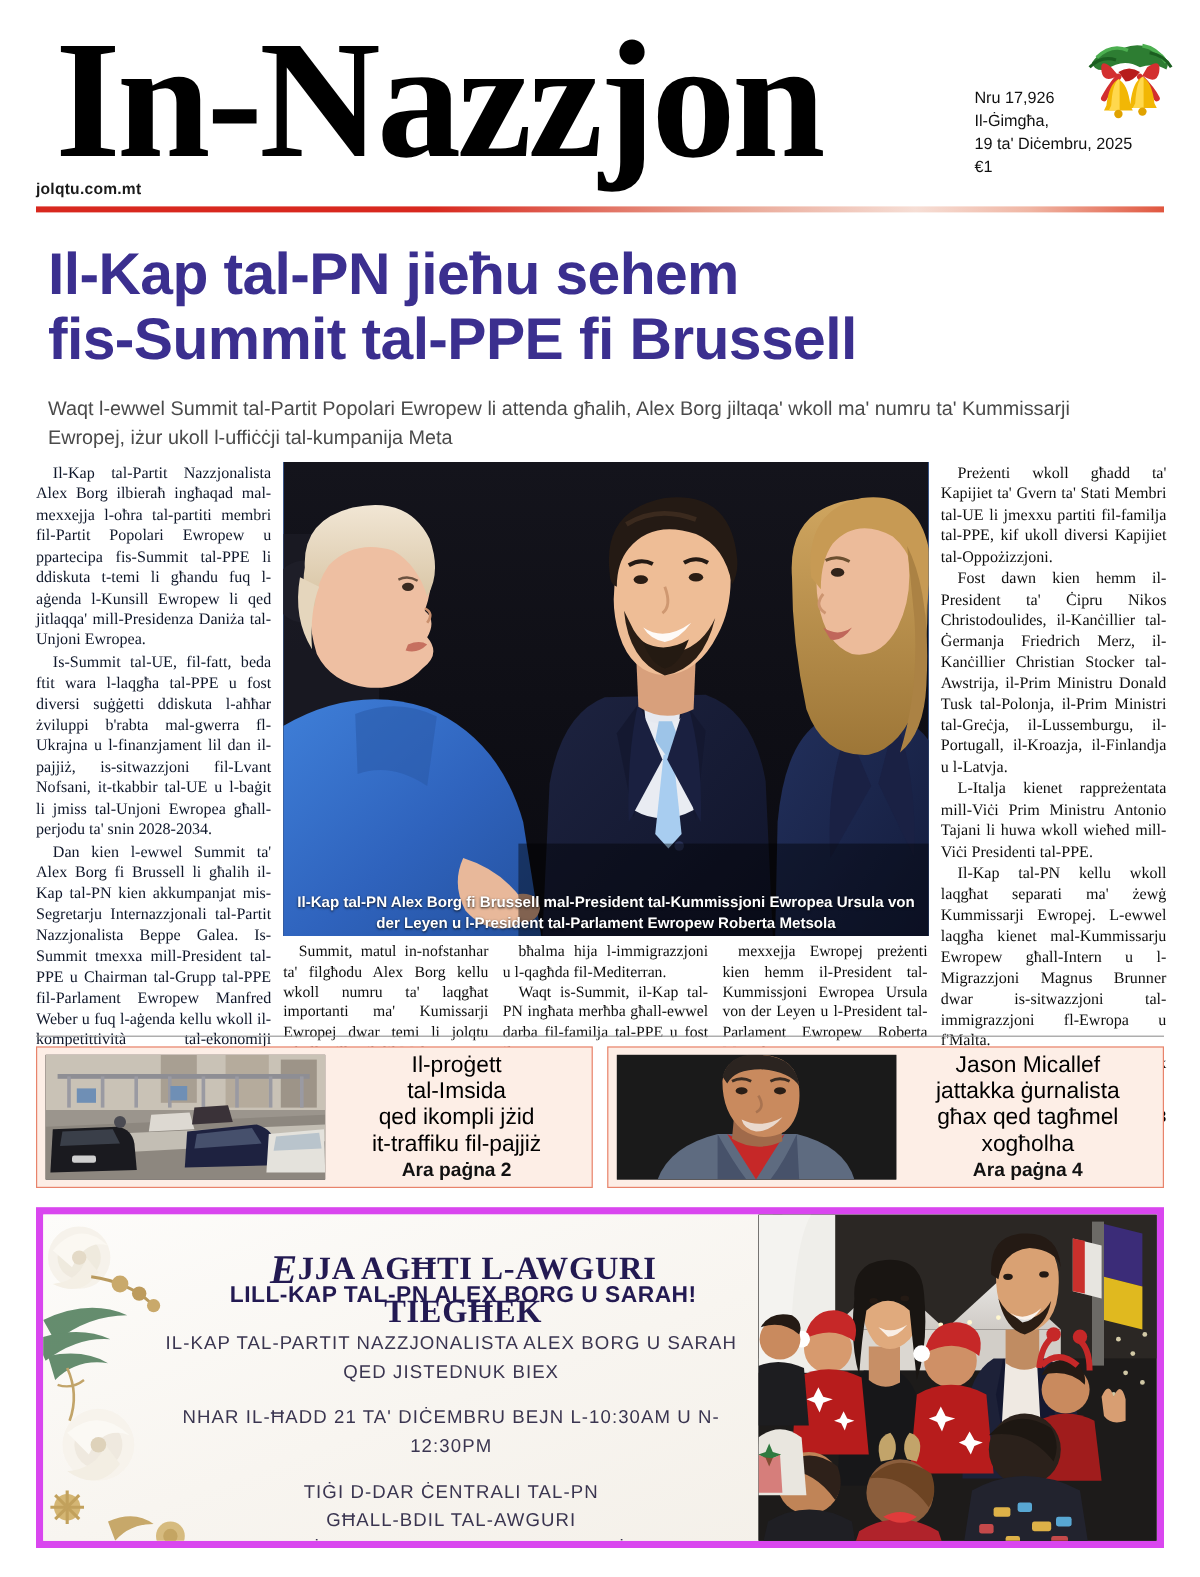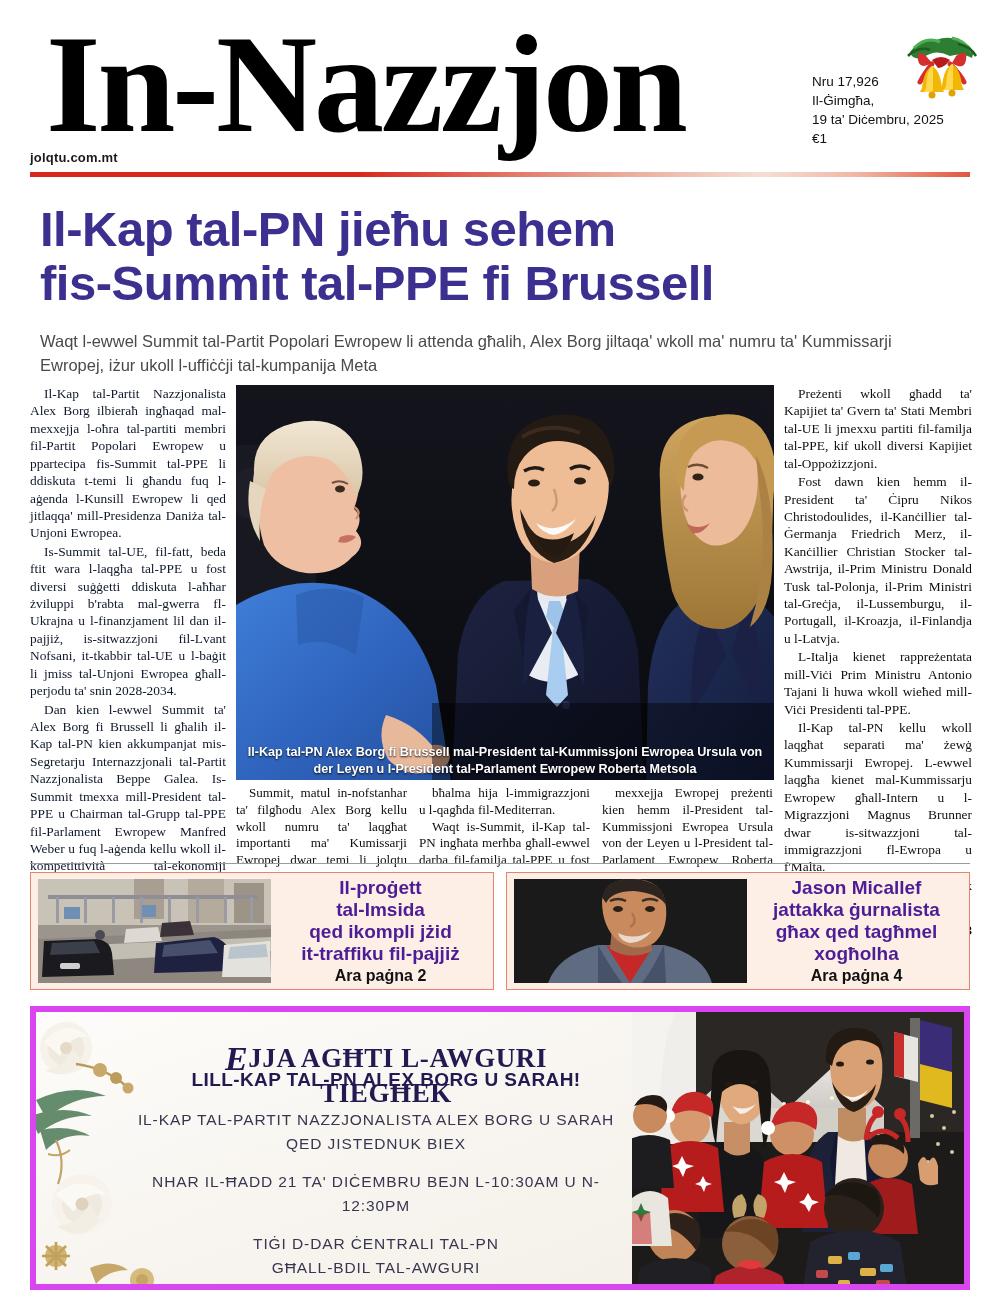--- a/index.html
+++ b/index.html
@@ -160,21 +160,21 @@
     width: 233px; height: 104px;
     overflow: hidden; flex: 0 0 auto;
     background: #222;
   }
   .teaser-txt {
     flex: 1; text-align: center;
     font-family: "Liberation Sans", sans-serif;
     padding-left: 4px;
   }
   .teaser-head {
-    font-weight: 700; font-size: 19px; line-height: 1.16; color: #4c1d95;
+    font-weight: 400; font-size: 19px; line-height: 1.16; color: #000000;
   }
   .teaser-sub {
     font-weight: 700; font-size: 16px; color: #111; margin-top: 2px;
   }
 
   
   .ad {
     position: absolute; left: 30px; top: 1006px;
     width: 940px; height: 284px;
     border: 6px solid #d946ef;

